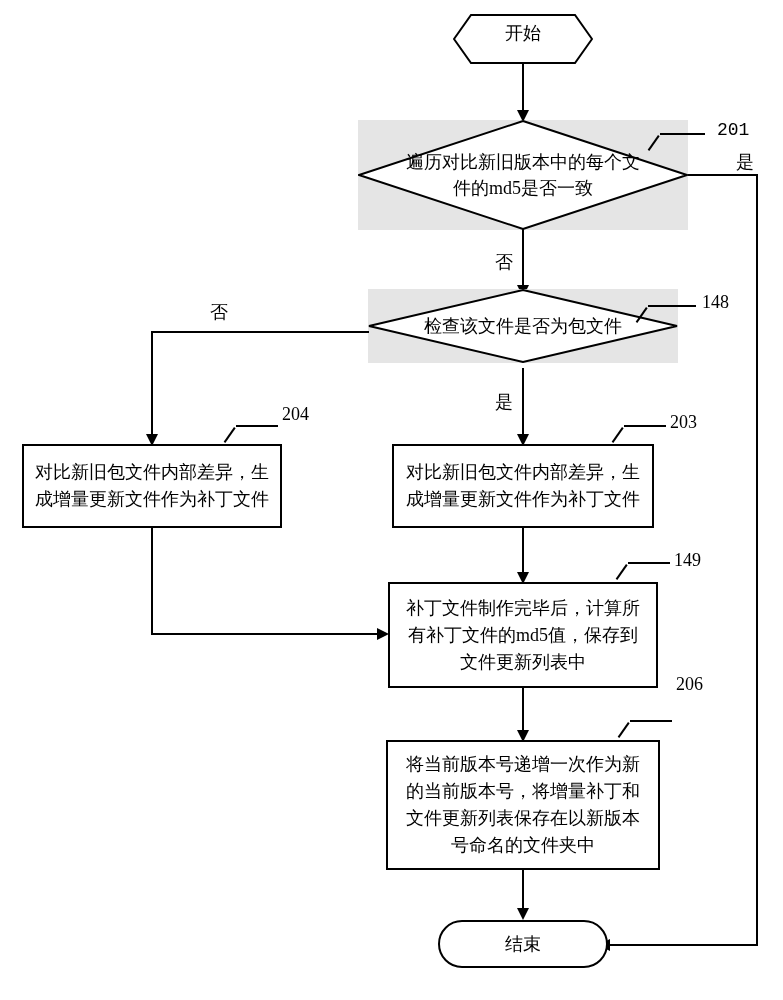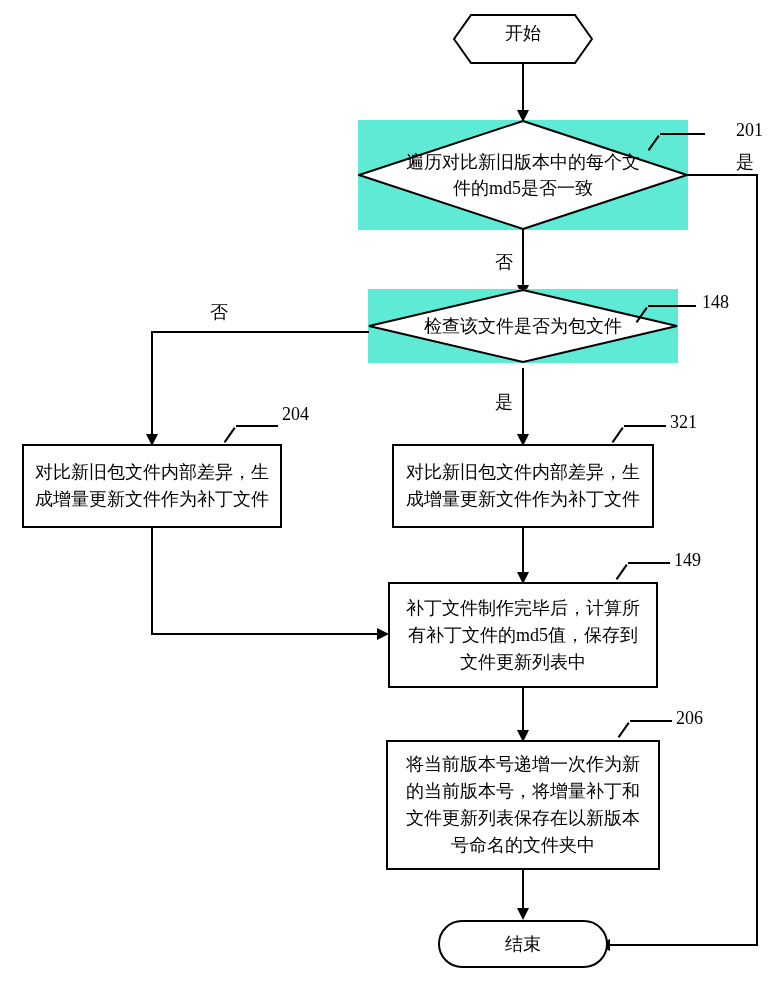--- a/index.html
+++ b/index.html
@@ -27,21 +27,21 @@
   }
   .rounded-term {
     width: 170px;
     height: 48px;
     border: 2px solid #000;
     border-radius: 24px;
     background:#fff;
   }
   .diamond {
     position: absolute;
-    background: #5eead4;
+    background: #e5e5e5;
   }
   .diamond svg {
     position: absolute;
     top: 0;
     left: 0;
     width: 100%;
     height: 100%;
   }
   .diamond .dtext {
     position: absolute;
@@ -118,21 +118,21 @@
 <div class="arrow-head ah-down" style="left:517px; top:110px;"></div>
 
 <div class="diamond" style="left:358px; top:120px; width:330px; height:110px;">
   <svg viewBox="0 0 330 110" preserveAspectRatio="none">
     <polygon points="165,1 329,55 165,109 1,55" fill="#fff" stroke="#000" stroke-width="2"></polygon>
   </svg>
   <div class="dtext">遍历对比新旧版本中的每个文件的md5是否一致</div>
 </div>
 
 <div class="callout" style="left:660px; top:133px; width:45px;"></div>
-<div class="num-label" style="left:736px; top:120px;">201</div>
+<div class="num-label" style="left:717px; top:120px;font-family:Liberation Mono, monospace;">201</div>
 
 <div class="label" style="left:736px; top:150px;">是</div>
 
 <div class="arrow-line" style="left:688px; top:174px; width:70px; height:2px;"></div>
 <div class="arrow-line" style="left:756px; top:174px; width:2px; height:772px;"></div>
 <div class="arrow-line" style="left:608px; top:944px; width:150px; height:2px;"></div>
 <div class="arrow-head ah-left" style="left:598px; top:939px;"></div>
 
 <div class="label" style="left:495px; top:250px;">否</div>
 
@@ -160,21 +160,21 @@
 <div class="node rect" style="left:22px; top:444px; width:260px; height:84px;">
   <span>对比新旧包文件内部差异，生成增量更新文件作为补丁文件</span>
 </div>
 <div class="callout" style="left:236px; top:425px; width:42px;"></div>
 <div class="num-label" style="left:282px; top:404px;">204</div>
 
 <div class="node rect" style="left:392px; top:444px; width:262px; height:84px;">
   <span>对比新旧包文件内部差异，生成增量更新文件作为补丁文件</span>
 </div>
 <div class="callout" style="left:624px; top:425px; width:42px;"></div>
-<div class="num-label" style="left:670px; top:412px;">321</div>
+<div class="num-label" style="left:670px; top:412px;">203</div>
 
 <div class="arrow-line" style="left:522px; top:528px; width:2px; height:46px;"></div>
 <div class="arrow-head ah-down" style="left:517px; top:572px;"></div>
 
 <div class="arrow-line" style="left:151px; top:528px; width:2px; height:107px;"></div>
 <div class="arrow-line" style="left:151px; top:633px; width:228px; height:2px;"></div>
 <div class="arrow-head ah-right" style="left:377px; top:628px;"></div>
 
 <div class="node rect" style="left:388px; top:582px; width:270px; height:106px;">
   <span>补丁文件制作完毕后，计算所有补丁文件的md5值，保存到文件更新列表中</span>
@@ -182,20 +182,20 @@
 <div class="callout" style="left:628px; top:562px; width:42px;"></div>
 <div class="num-label" style="left:674px; top:550px;">149</div>
 
 <div class="arrow-line" style="left:522px; top:688px; width:2px; height:44px;"></div>
 <div class="arrow-head ah-down" style="left:517px; top:730px;"></div>
 
 <div class="node rect" style="left:386px; top:740px; width:274px; height:130px;">
   <span>将当前版本号递增一次作为新的当前版本号，将增量补丁和文件更新列表保存在以新版本号命名的文件夹中</span>
 </div>
 <div class="callout" style="left:630px; top:720px; width:42px;"></div>
-<div class="num-label" style="left:676px; top:708px;">206</div>
+<div class="num-label" style="left:676px; top:674px;">206</div>
 
 <div class="arrow-line" style="left:522px; top:870px; width:2px; height:40px;"></div>
 <div class="arrow-head ah-down" style="left:517px; top:908px;"></div>
 
 <div class="node rounded-term" style="left:438px; top:920px;">
   <span>结束</span>
 </div>
 
 </body></html>

